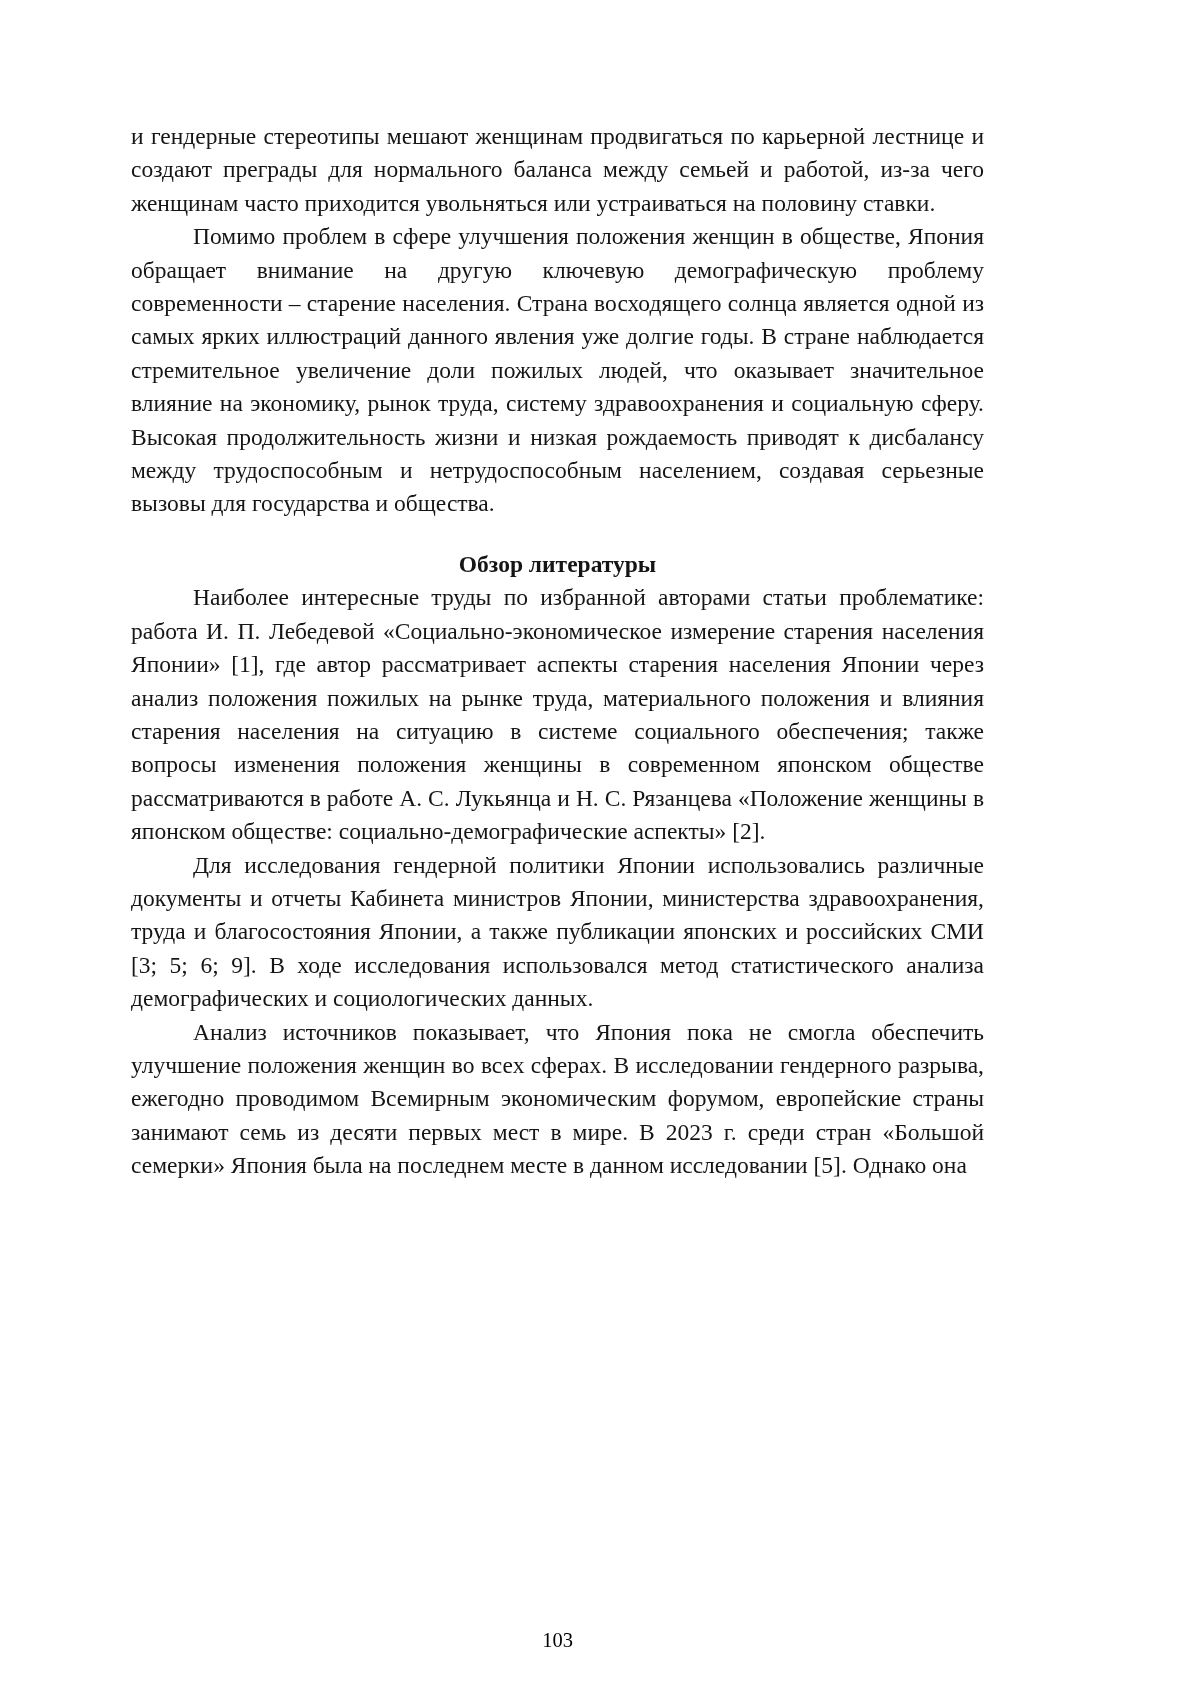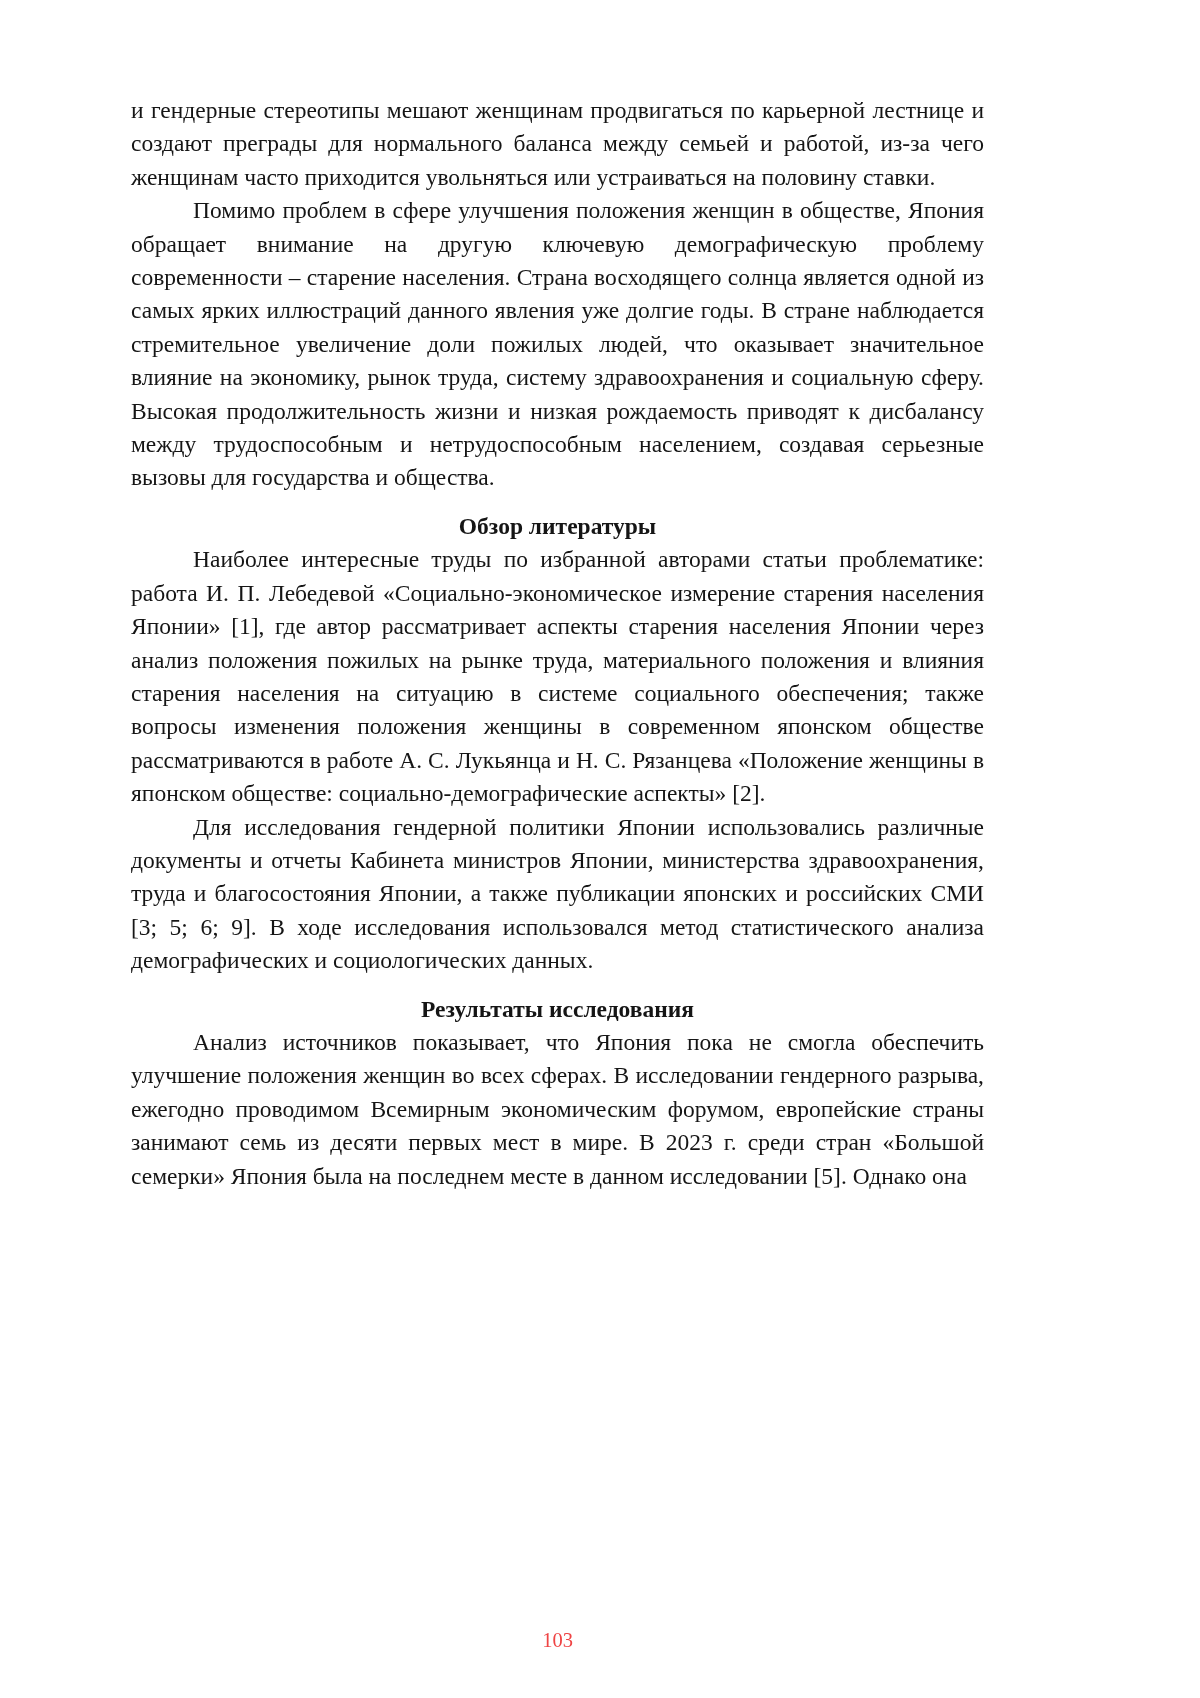--- a/index.html
+++ b/index.html
@@ -29,59 +29,59 @@
     text-align: justify;
     hyphens: auto;
     -webkit-hyphens: auto;
   }
   .para {
     text-indent: 62px;
     margin: 0;
   }
   .para.no-indent {
     text-indent: 0;
+    margin-top: 26px;
   }
   .section-heading {
     font-size: 23.5px;
     font-weight: bold;
     text-align: center;
     text-indent: 0;
-    margin-top: 15px;
+    margin-top: 27px;
     margin-bottom: 0;
     line-height: 33.4px;
   }
   .page-footer {
     position: absolute;
     bottom: 46px;
     left: 131px;
     width: 853px;
     text-align: center;
     font-size: 20.5px;
-    color: #ef4444;
+    color: #000000;
   }
 </style>
 </head>
 <body>
 
 <div class="page">
 
   <main class="text-block" lang="ru">
 
     <p class="para no-indent">и гендерные стереотипы мешают женщинам продвигаться по карьерной лестнице и создают преграды для нормального баланса между семьей и работой, из-за чего женщинам часто приходится увольняться или устраиваться на половину ставки.</p>
 
     <p class="para">Помимо проблем в сфере улучшения положения женщин в обществе, Япония обращает внимание на другую ключевую демографическую проблему современности – старение населения. Страна восходящего солнца является одной из самых ярких иллюстраций данного явления уже долгие годы. В стране наблюдается стремительное увеличение доли пожилых людей, что оказывает значительное влияние на экономику, рынок труда, систему здравоохранения и социальную сферу. Высокая продолжительность жизни и низкая рождаемость приводят к дисбалансу между трудоспособным и нетрудоспособным населением, создавая серьезные вызовы для государства и общества.</p>
 
     <h2 class="section-heading">Обзор литературы</h2>
 
     <p class="para">Наиболее интересные труды по избранной авторами статьи проблематике: работа И. П. Лебедевой «Социально-экономическое измерение старения населения Японии» [1], где автор рассматривает аспекты старения населения Японии через анализ положения пожилых на рынке труда, материального положения и влияния старения населения на ситуацию в системе социального обеспечения; также вопросы изменения положения женщины в современном японском обществе рассматриваются в работе А. С. Лукьянца и Н. С. Рязанцева «Положение женщины в японском обществе: социально-демографические аспекты» [2].</p>
 
 
     <p class="para">Для исследования гендерной политики Японии использовались различные документы и отчеты Кабинета министров Японии, министерства здравоохранения, труда и благосостояния Японии, а также публикации японских и российских СМИ [3; 5; 6; 9]. В ходе исследования использовался метод статистического анализа демографических и социологических данных.</p>
 
-    <h2 class="section-heading">Результаты исследования</h2>
 
     <p class="para">Анализ источников показывает, что Япония пока не смогла обеспечить улучшение положения женщин во всех сферах. В исследовании гендерного разрыва, ежегодно проводимом Всемирным экономическим форумом, европейские страны занимают семь из десяти первых мест в мире. В 2023 г. среди стран «Большой семерки» Япония была на последнем месте в данном исследовании [5]. Однако она</p>
 
   </main>
 
   <footer class="page-footer">103</footer>
 
 </div>
 
 </body></html>

